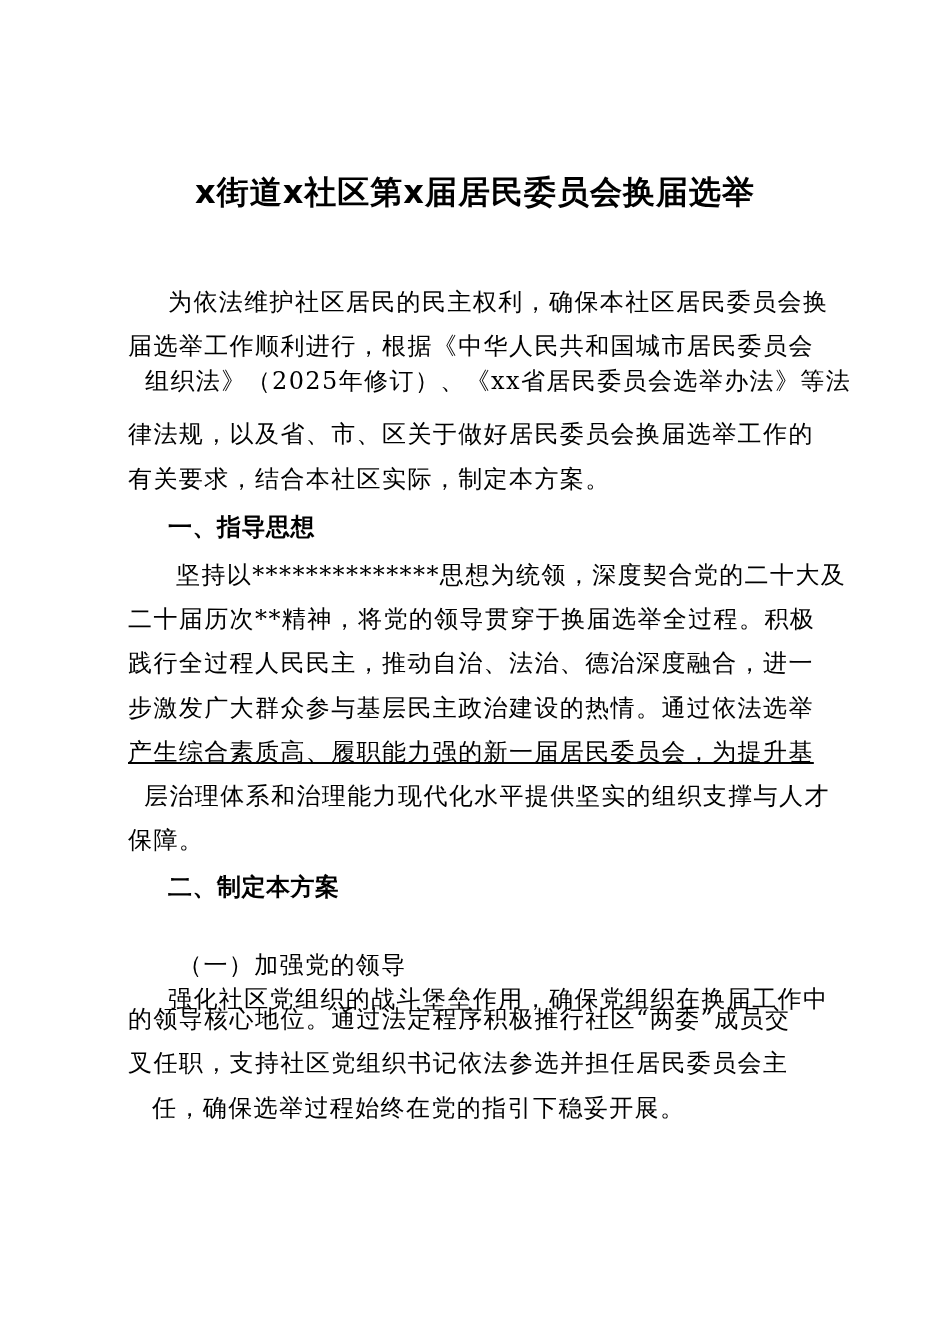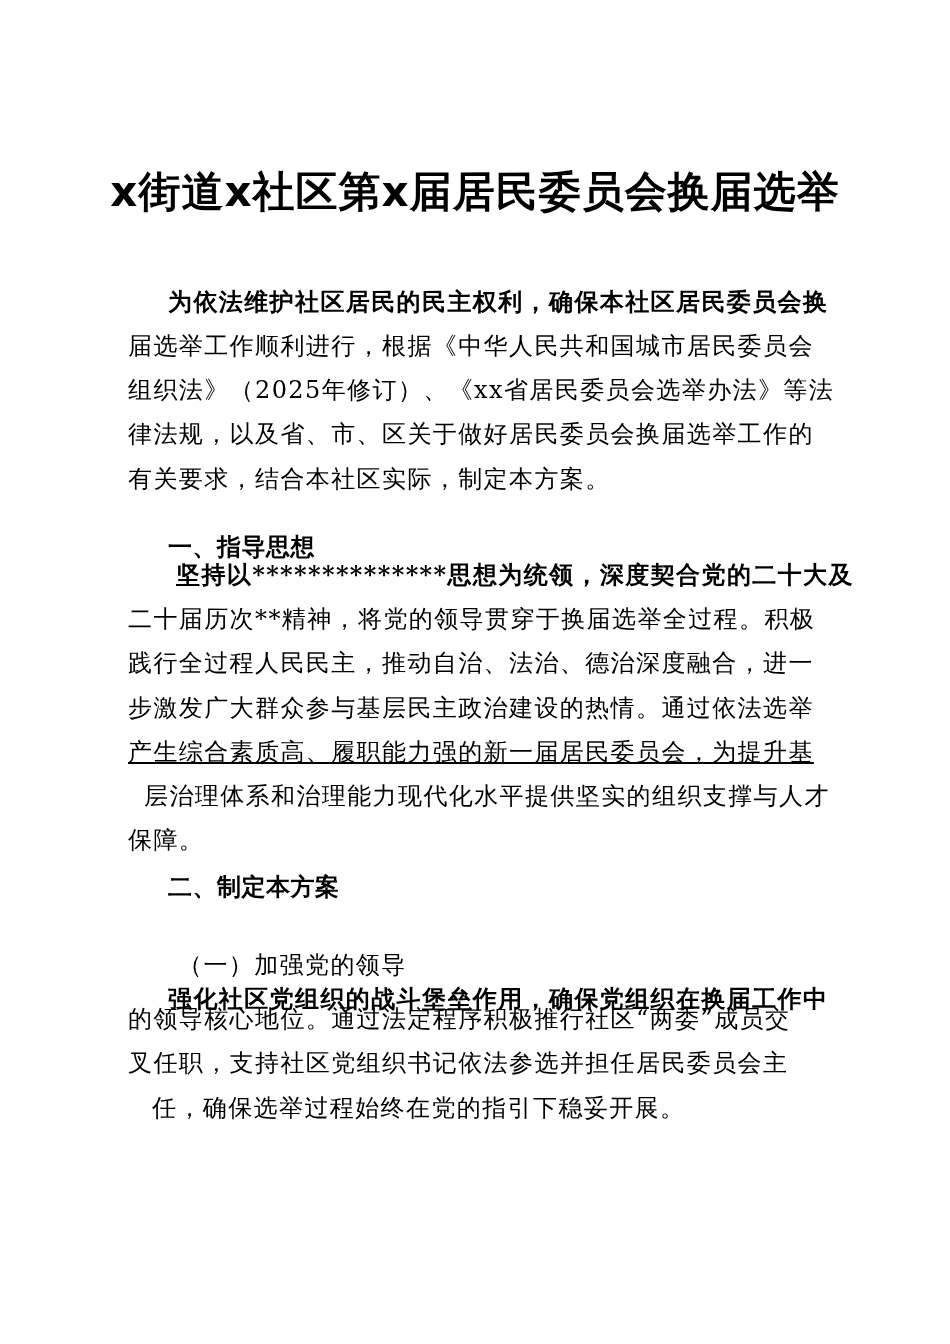--- a/index.html
+++ b/index.html
@@ -23,59 +23,59 @@
       height: 1344px;
       background: #ffffff;
     }
     .title {
       position: absolute;
       left: 0;
       width: 950px;
       text-align: center;
       font-family: "DejaVu Sans", "Liberation Sans", sans-serif;
       font-weight: bold;
-      font-size: 42px;
+      font-size: 32px;
       letter-spacing: 1px;
       line-height: 40px;
       margin: 0;
     }
     .title-line1 { top: 172px; }
     .title-line2 { top: 222px; }
     .line {
       position: absolute;
       left: 128px;
       font-size: 24px;
       line-height: 30px;
       white-space: nowrap;
       letter-spacing: 1.4px;
     }
-    .indent { left: 168px; font-weight: bold; }
+    .indent { left: 168px; }
     .sub-indent { left: 178px; margin-top: 35px; }
     .heading {
       font-family: "DejaVu Sans", "Liberation Sans", sans-serif;
       font-weight: bold;
       letter-spacing: 0.5px;
     }
   </style>
 </head>
 <body>
 
 <div class="page">
 
   <h1 class="title title-line1">x街道x社区第x届居民委员会换届选举</h1>
 
   <div>
     <div class="line indent" style="top:287px;">为依法维护社区居民的民主权利，确保本社区居民委员会换</div>
     <div class="line" style="top:331px;">届选举工作顺利进行，根据《中华人民共和国城市居民委员会</div>
-    <div class="line" style="top:375px;">组织法》（2025年修订）、《xx省居民委员会选举办法》等法</div>
+    <div class="line" style="top:366px;margin-left:17px;">组织法》（2025年修订）、《xx省居民委员会选举办法》等法</div>
     <div class="line" style="top:419px;">律法规，以及省、市、区关于做好居民委员会换届选举工作的</div>
     <div class="line" style="top:464px;">有关要求，结合本社区实际，制定本方案。</div>
   </div>
 
-  <div class="line indent heading" style="top:532px;">一、指导思想</div>
+  <div class="line indent heading" style="top:512px;">一、指导思想</div>
   <div>
     <div class="line indent" style="top:560px;margin-left:8px;">坚持以**************思想为统领，深度契合党的二十大及</div>
     <div class="line" style="top:604px;">二十届历次**精神，将党的领导贯穿于换届选举全过程。积极</div>
     <div class="line" style="top:648px;">践行全过程人民民主，推动自治、法治、德治深度融合，进一</div>
     <div class="line" style="top:693px;">步激发广大群众参与基层民主政治建设的热情。通过依法选举</div>
     <div class="line" style="top:737px;text-decoration:underline;">产生综合素质高、履职能力强的新一届居民委员会，为提升基</div>
     <div class="line" style="top:781px;margin-left:16px;">层治理体系和治理能力现代化水平提供坚实的组织支撑与人才</div>
     <div class="line" style="top:825px;">保障。</div>
   </div>
 

